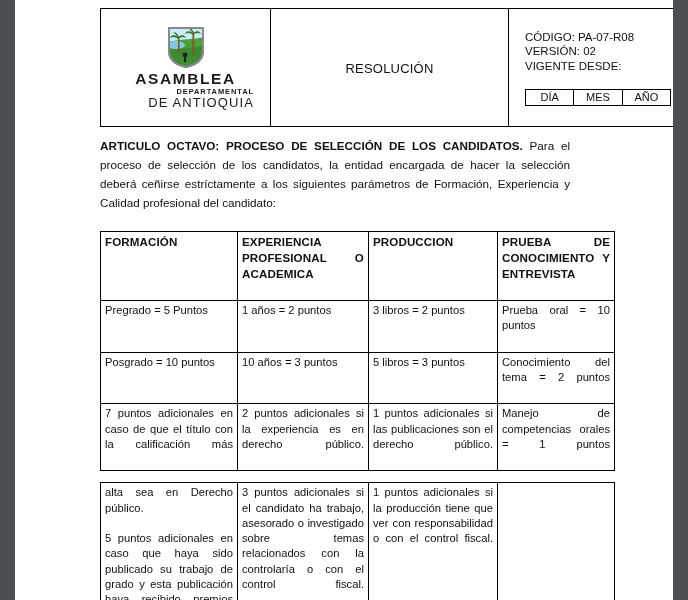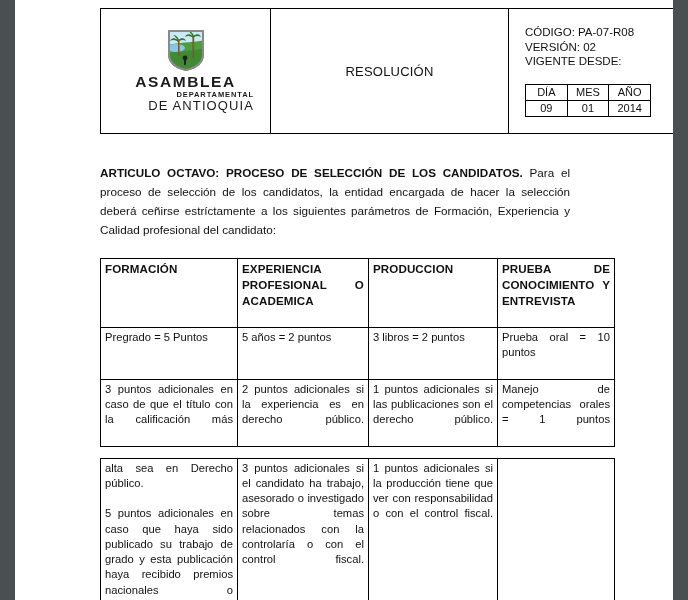--- a/index.html
+++ b/index.html
@@ -86,36 +86,36 @@
     letter-spacing: 0.2px;
   }
   .meta-line {
     font-size: 11.5px;
     color: #111;
     line-height: 1.28;
     white-space: nowrap;
   }
   table.dates {
     border-collapse: collapse;
-    width: 126px;
+    width: 146px;
     margin-top: 15px;
     table-layout: fixed;
   }
   table.dates td {
     border: 1px solid #000;
     font-size: 11px;
     text-align: center;
     padding: 0px 0 1px 0;
     height: 14px;
     color: #111;
   }
 
   
   .para {
-    margin-top: 30px;
+    margin-top: 10px;
     font-size: 11.7px;
     line-height: 1.62;
     color: #111;
     text-align: justify;
     width: 470px;
   }
   .para b { font-weight: bold; }
 
   
   table.crit {
@@ -216,25 +216,20 @@
             <div class="meta-line">CÓDIGO: PA-07-R08</div>
             <div class="meta-line">VERSIÓN: 02</div>
             <div class="meta-line">VIGENTE DESDE:</div>
             <table class="dates">
               <tbody>
                     <tr>
                 <td>DÍA</td>
                 <td>MES</td>
                 <td>AÑO</td>
               </tr>
-              <tr>
-                <td>09</td>
-                <td>01</td>
-                <td>2014</td>
-              </tr>
             </tbody>
                 </table>
           </td>
         </tr>
       </tbody>
         </table>
 
       <div class="para">
         <b>ARTICULO OCTAVO: PROCESO DE SELECCIÓN DE LOS CANDIDATOS.</b><span> Para el proceso de selección de los candidatos, la entidad encargada de hacer la selección deberá ceñirse estríctamente a los siguientes parámetros de Formación, Experiencia y Calidad profesional del candidato:</span>
       </div>
@@ -245,30 +240,36 @@
         <tbody>
             <tr>
           <td class="c1 hcell" style="height:44px">FORMACIÓN</td>
           <td class="c2 hcell tbl-justify">EXPERIENCIA PROFESIONAL O ACADEMICA</td>
           <td class="c3 hcell">PRODUCCION</td>
           <td class="c4 hcell tbl-justify">PRUEBA DE CONOCIMIENTO Y ENTREVISTA</td>
         </tr>
 
         <tr>
           <td class="c1">Pregrado = 5 Puntos</td>
-          <td class="c2">5 años = 2 puntos</td>
+          <td class="c2">1 años = 2 puntos</td>
           <td class="c3">3 libros = 2 puntos</td>
           <td class="c4 tbl-justify">Prueba oral = 10 puntos</td>
         </tr>
 
-
-
-
         <tr>
-          <td class="c1 tbl-justify">3 puntos adicionales en caso de que el título con la calificación más</td>
+          <td class="c1">Posgrado = 10 puntos</td>
+          <td class="c2">10 años = 3 puntos</td>
+          <td class="c3">5 libros = 3 puntos</td>
+          <td class="c4 tbl-justify">Conocimiento del tema = 2 puntos</td>
+        </tr>
+
+
+
+        <tr>
+          <td class="c1 tbl-justify">7 puntos adicionales en caso de que el título con la calificación más</td>
           <td class="c2 tbl-justify">2 puntos adicionales si la experiencia es en derecho público.</td>
           <td class="c3 tbl-justify">1 puntos adicionales si las publicaciones son el derecho público.</td>
           <td class="c4 tbl-justify">Manejo de competencias orales = 1 puntos</td>
         </tr>
       </tbody>
         </table>
 
       <div class="spacer-break"></div>
 
       <table class="crit">

